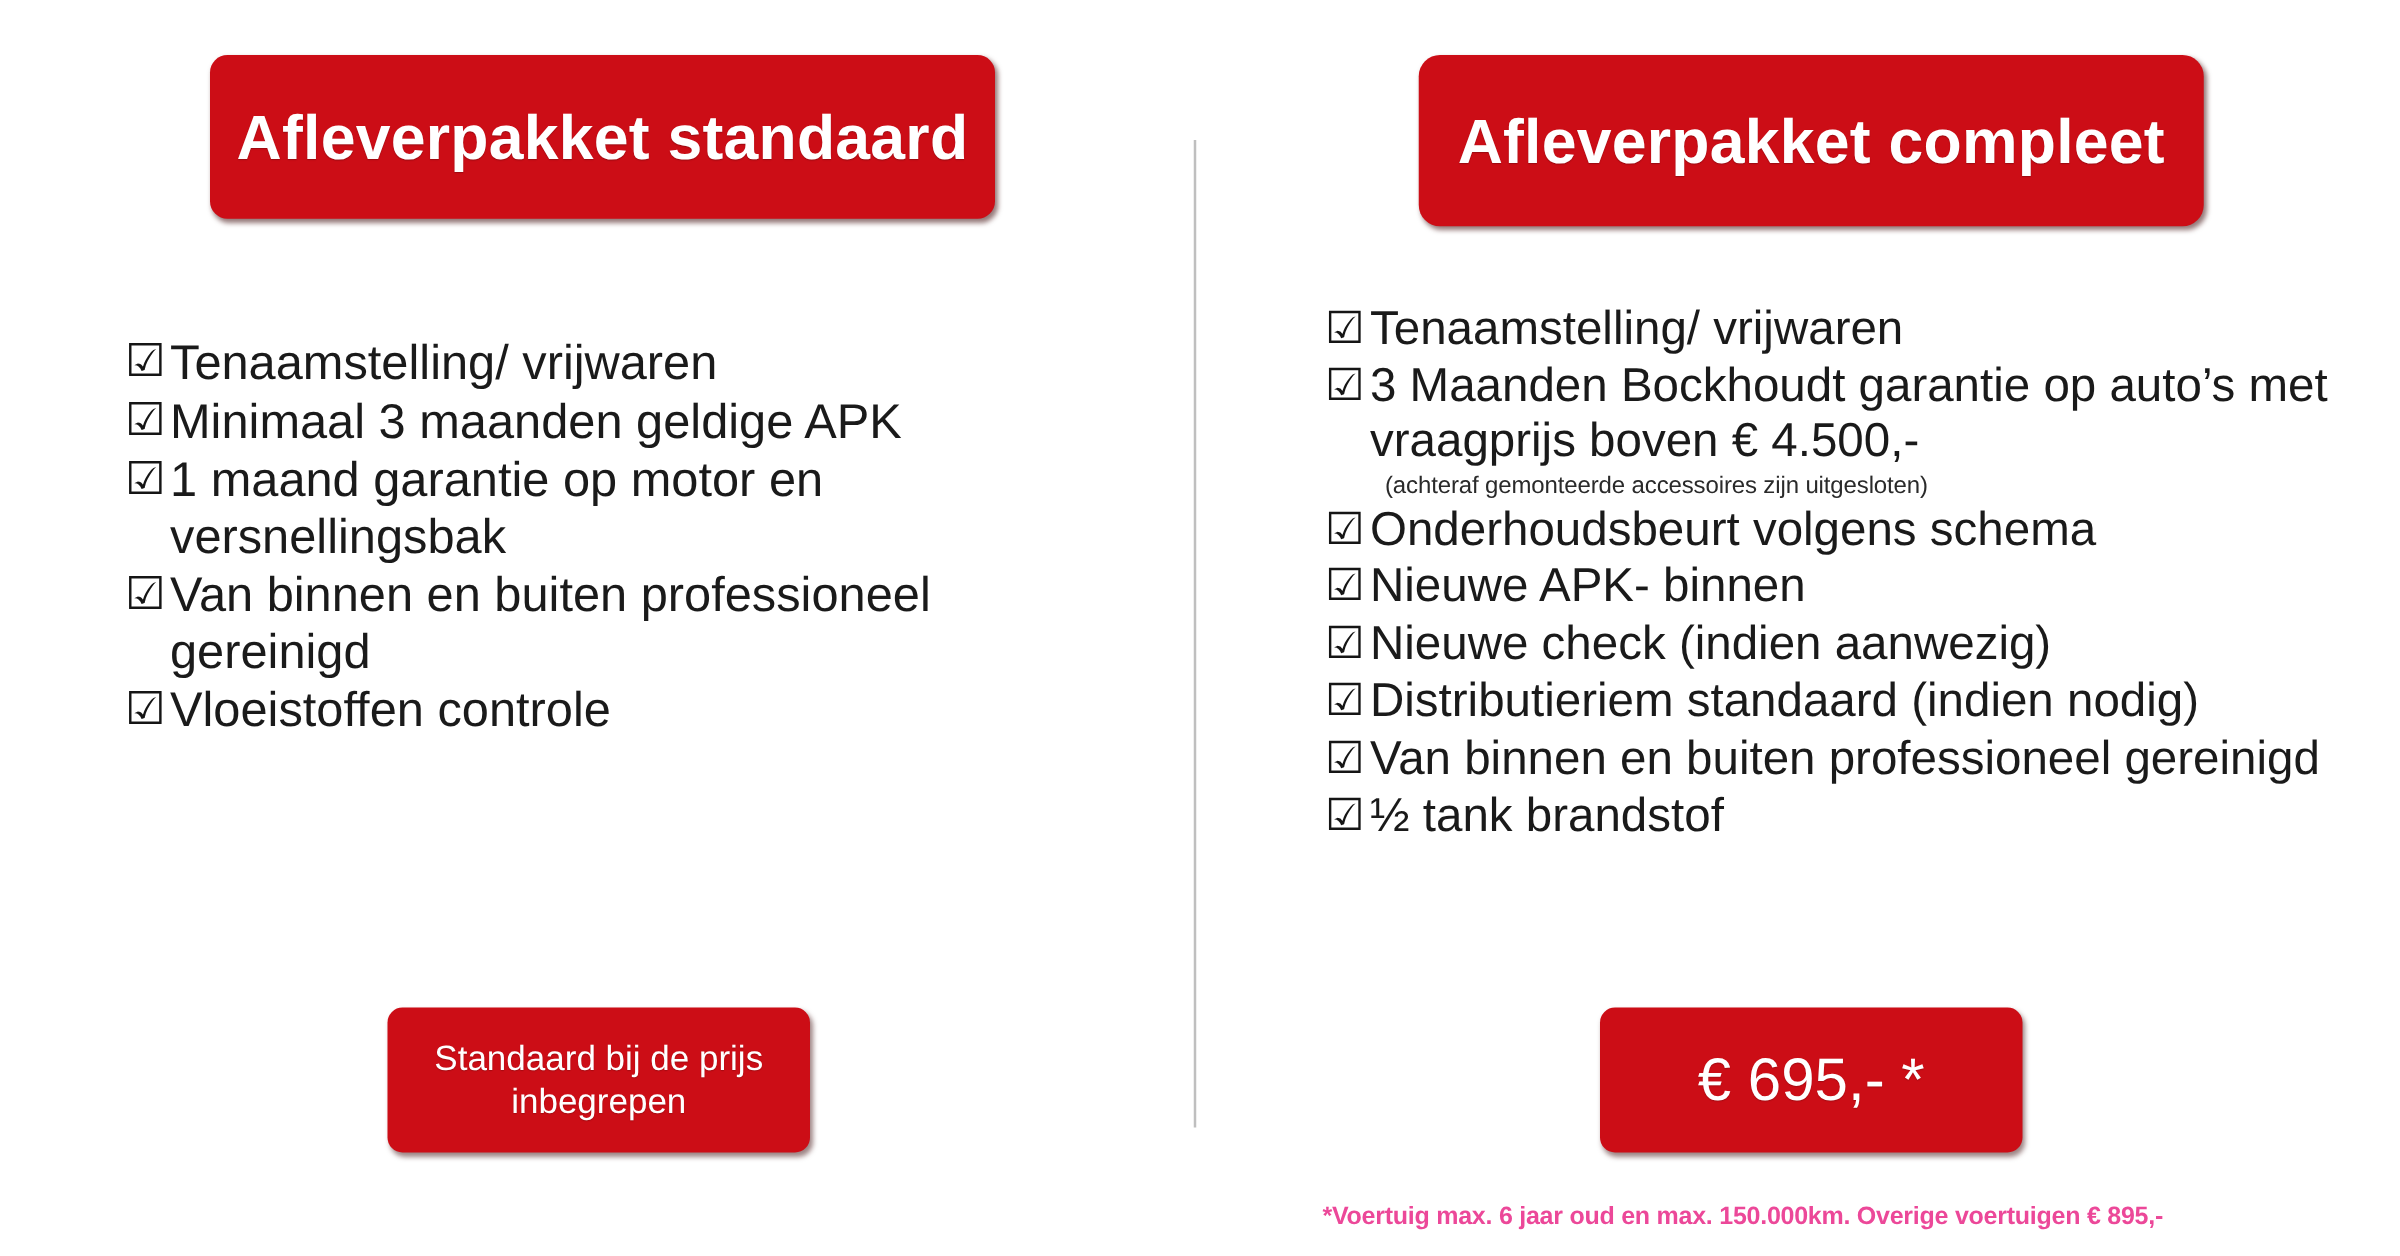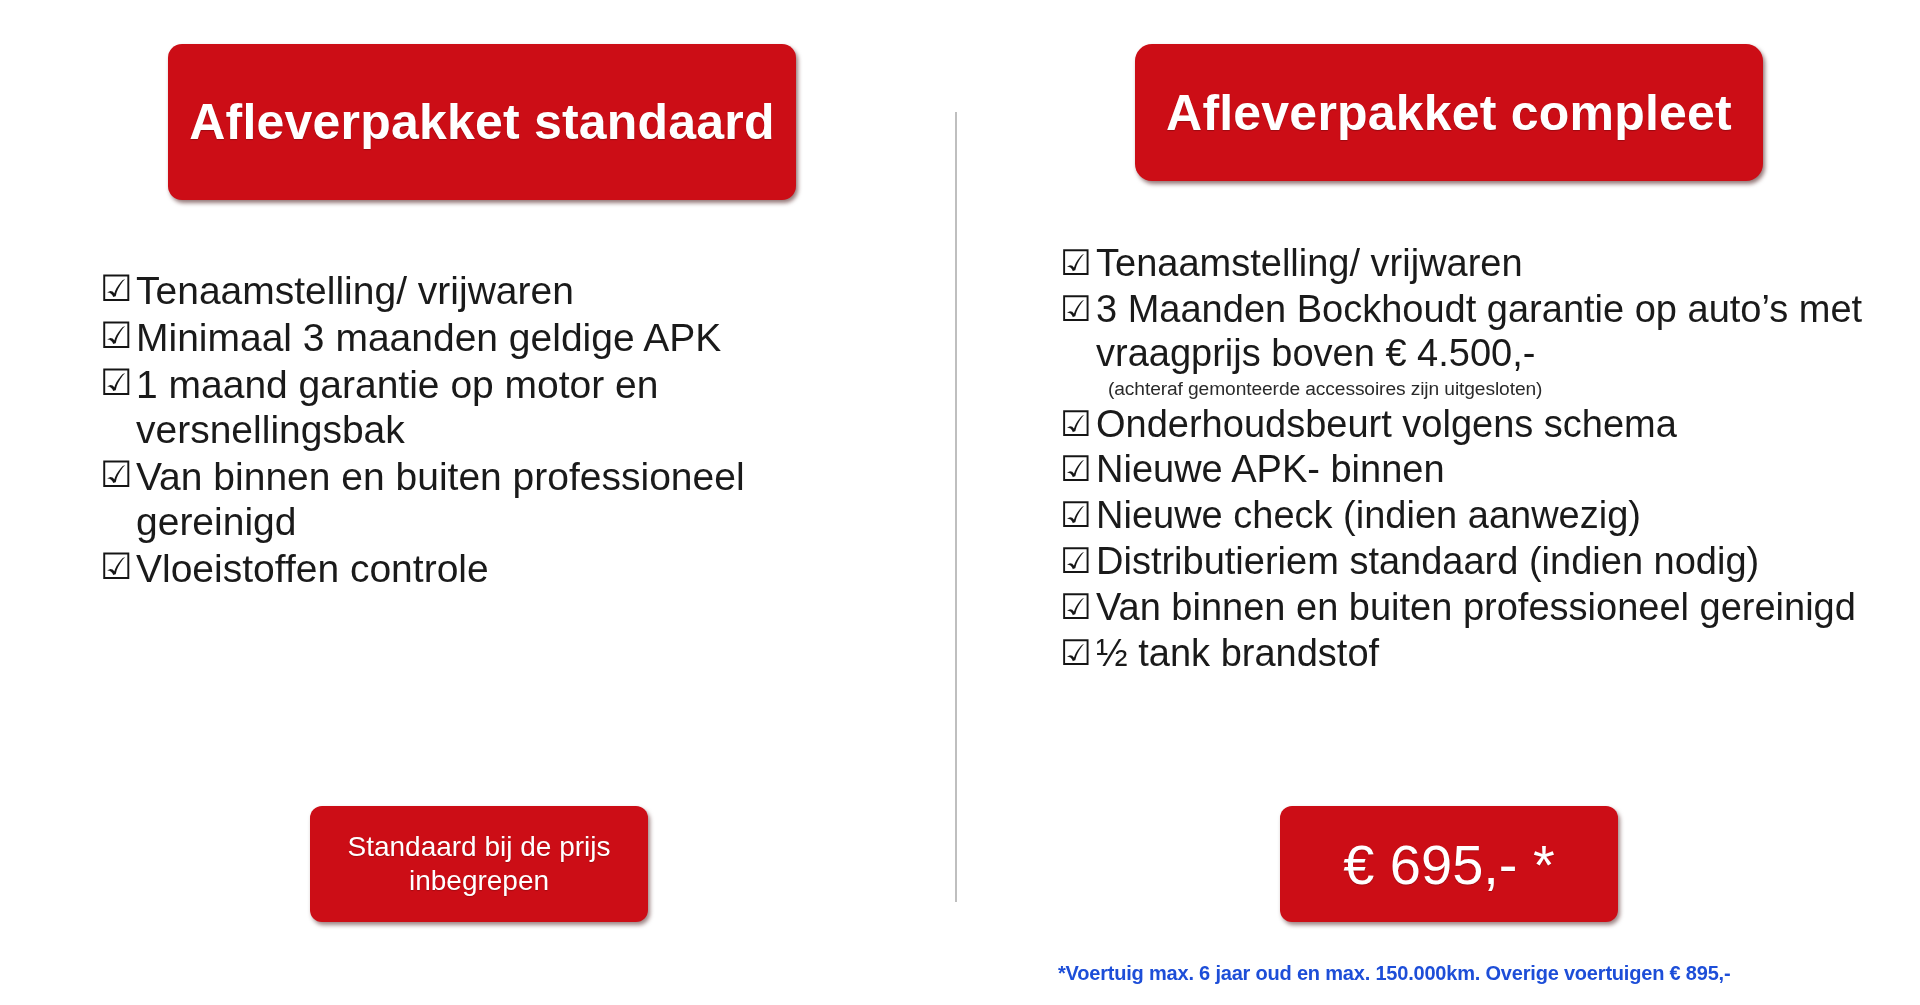--- a/index.html
+++ b/index.html
@@ -37,21 +37,21 @@
     display:flex;
     align-items:center;
     justify-content:center;
     color:#ffffff;
     font-weight:bold;
     letter-spacing:0.2px;
     text-shadow:0 1px 1px rgba(0,0,0,0.25);
   }
   .badge-left {
     left:168px; top:44px;
-    width:628px; height:156px;
+    width:628px; height:131px;
     font-size:50px;
   }
   .badge-right {
     left:1135px; top:44px;
     width:628px; height:137px;
     font-size:50px;
     border-radius:17px;
   }
 
   
@@ -104,31 +104,31 @@
   .btn-left {
     left:310px; top:806px;
     width:338px; height:116px;
     font-size:28px;
     line-height:1.22;
     padding:0 14px;
   }
   .btn-right {
     left:1280px; top:806px;
     width:338px; height:116px;
-    font-size:56px;
+    font-size:48px;
   }
 
   
   .footnote {
     position:absolute;
     left:1058px; top:962px;
     width:860px;
     font-size:20px;
     font-weight:bold;
-    color:#1d4ed8;
+    color:#ec4899;
     letter-spacing:-0.2px;
   }
 </style>
 </head>
 <body>
 
 <div class="slide">
 
   <div class="divider"></div>
 

